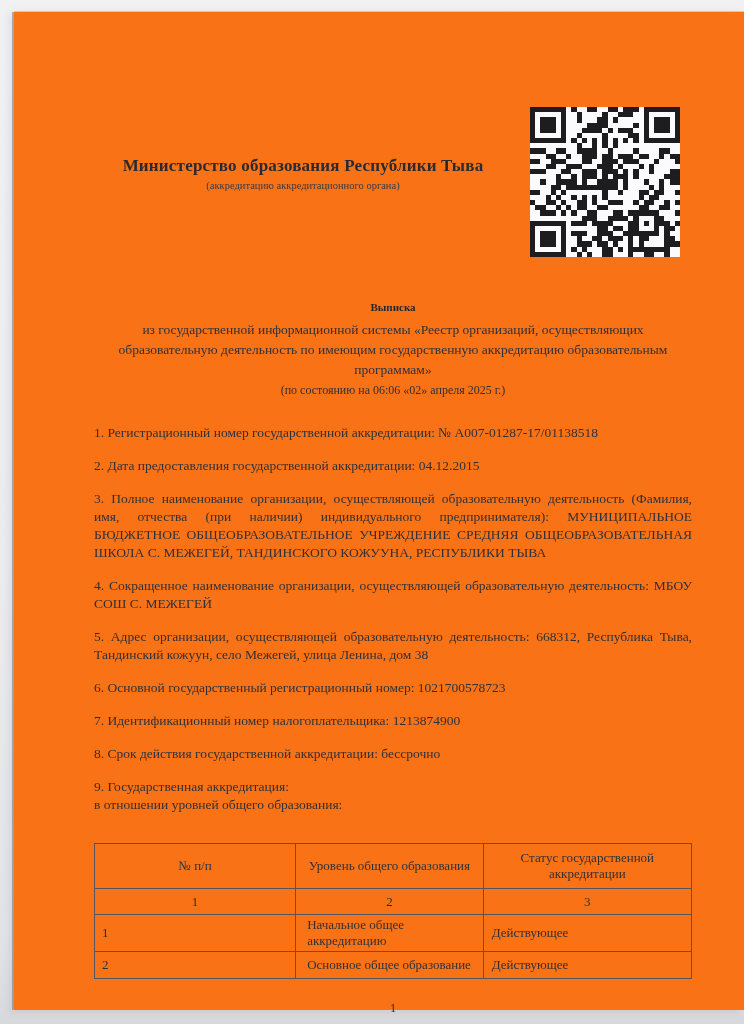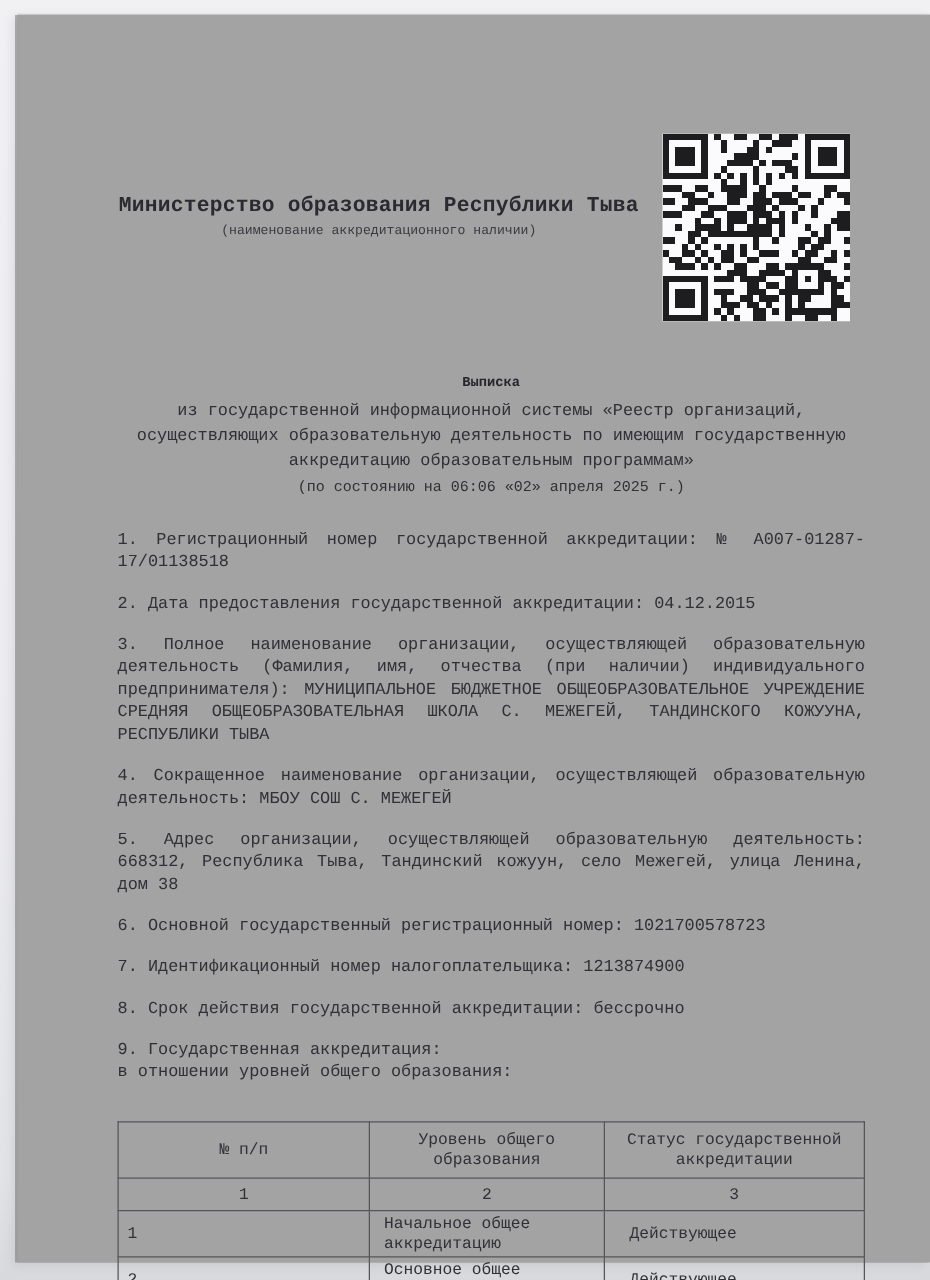--- a/index.html
+++ b/index.html
@@ -4,23 +4,22 @@
 <style>
   html,body{margin:0;padding:0;}
   body{
     width:744px;height:1024px;position:relative;overflow:hidden;
     background:linear-gradient(180deg,#f1f1f4 0%,#ececef 55%,#e2e3e6 92%,#d8d9dc 100%);
     font-family:"Liberation Serif", serif;
     color:#303036;
   }
   .page{
     position:absolute;left:14px;top:12px;width:730px;height:998px;
-    background:#a3a3a3;
+    background:#f97316;
     box-shadow:-2px 0 0 rgba(105,107,114,.5), 0 -1px 0 rgba(150,152,158,.4), -4px 2px 8px rgba(120,122,128,.18);
-    font-family:Liberation Mono, monospace;
   }
   .authority{position:absolute;left:69px;top:144px;width:440px;text-align:center;}
   .authority-name{font-size:17px;font-weight:bold;letter-spacing:.2px;color:#2a2a30;}
   .authority-caption{font-size:10.5px;margin-top:4px;color:#3a3a40;}
   .qr{position:absolute;left:516px;top:95px;width:150px;height:150px;background:#fbfbfd;}
   .qr svg{display:block;width:150px;height:150px;fill:#1d1d20;}
   .content{position:absolute;left:80px;top:286px;width:598px;}
   .doc-title{text-align:center;font-weight:bold;font-size:11px;line-height:18px;color:#26262c;}
   .doc-subtitle{text-align:center;font-size:13.5px;line-height:20px;margin-top:4px;}
   .doc-asof{text-align:center;font-size:12px;line-height:20px;}
@@ -38,31 +37,31 @@
   .acc-table col.c3{width:34.9%;}
   .acc-table th,.acc-table td{
     border:1px solid #55555c;font-weight:normal;vertical-align:middle;
     padding:2px 6px;line-height:16px;
   }
   .acc-table tr.head-row th{height:40px;text-align:center;}
   .acc-table tr.num-row td{height:21px;text-align:center;}
   .acc-table tr.data-row td{height:22px;text-align:left;}
   .acc-table td.cell-num{padding-left:7px;}
   .acc-table td.cell-level{padding-left:11px;}
-  .acc-table td.cell-status{padding-left:20px;}
+  .acc-table td.cell-status{padding-left:8px;}
   .page-number{text-align:center;margin-top:22px;font-size:12.5px;}
 </style>
 </head>
 <body>
 
 <div class="page">
 
   <div class="authority">
     <div class="authority-name">Министерство образования Республики Тыва</div>
-    <div class="authority-caption">(наименование аккредитационного наличии)</div>
+    <div class="authority-caption">(аккредитацию аккредитационного органа)</div>
   </div>
 
   <div class="qr">
     <svg id="qr-svg" viewBox="0 0 29 29" shape-rendering="crispEdges" aria-hidden="true">
         <rect x="0" y="0" width="1" height="1"></rect>
         <rect x="1" y="0" width="1" height="1"></rect>
         <rect x="2" y="0" width="1" height="1"></rect>
         <rect x="3" y="0" width="1" height="1"></rect>
         <rect x="4" y="0" width="1" height="1"></rect>
         <rect x="5" y="0" width="1" height="1"></rect>

